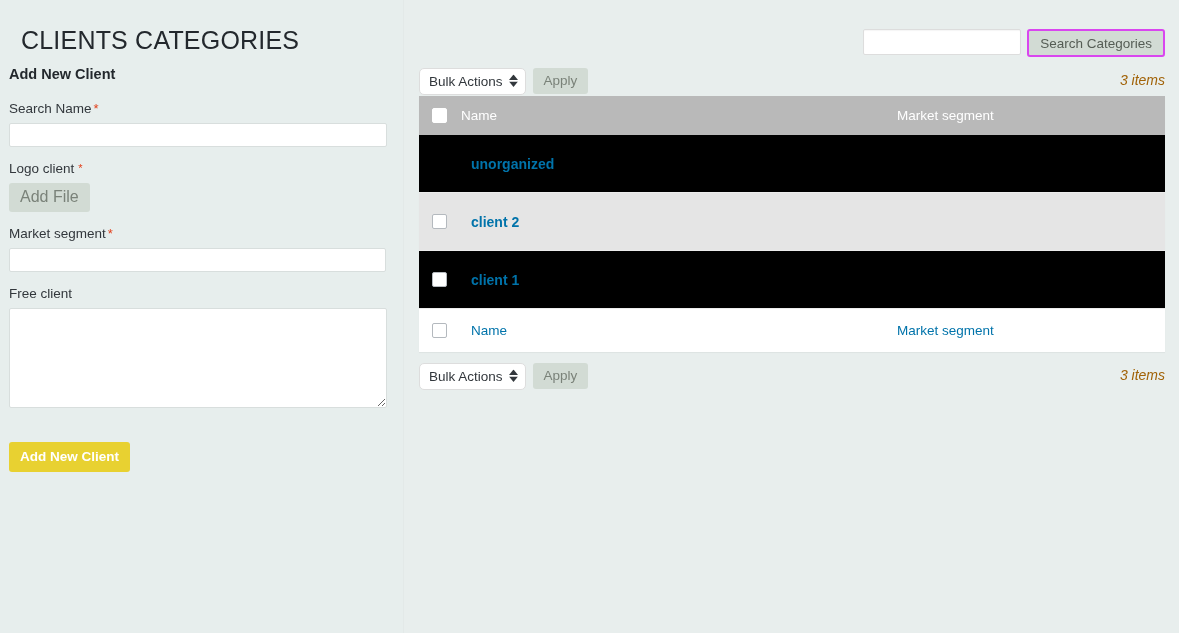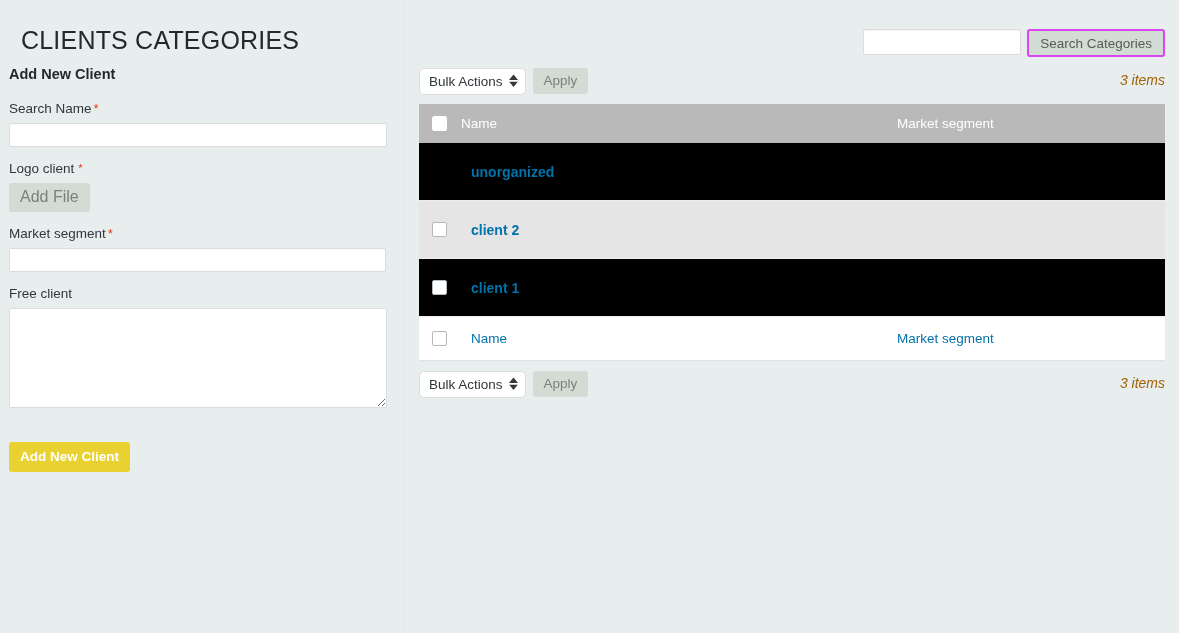--- a/index.html
+++ b/index.html
@@ -242,21 +242,21 @@
     font-size: 14px;
     color: #a16207;
     font-style: italic;
   }
 
   
   .wp-list-table {
     width: 746px;
     border-collapse: collapse;
     table-layout: fixed;
-    margin-top: 8px;
+    margin-top: 0;
     background: #fff;
     box-shadow: 0 1px 1px rgba(0,0,0,0.04);
   }
   .wp-list-table col.c-cb   { width: 42px; }
   .wp-list-table col.c-name { width: 430px; }
   .wp-list-table col.c-seg  { width: 274px; }
 
   .wp-list-table thead th {
     background: #b9b9b9;
     color: #ffffff;

